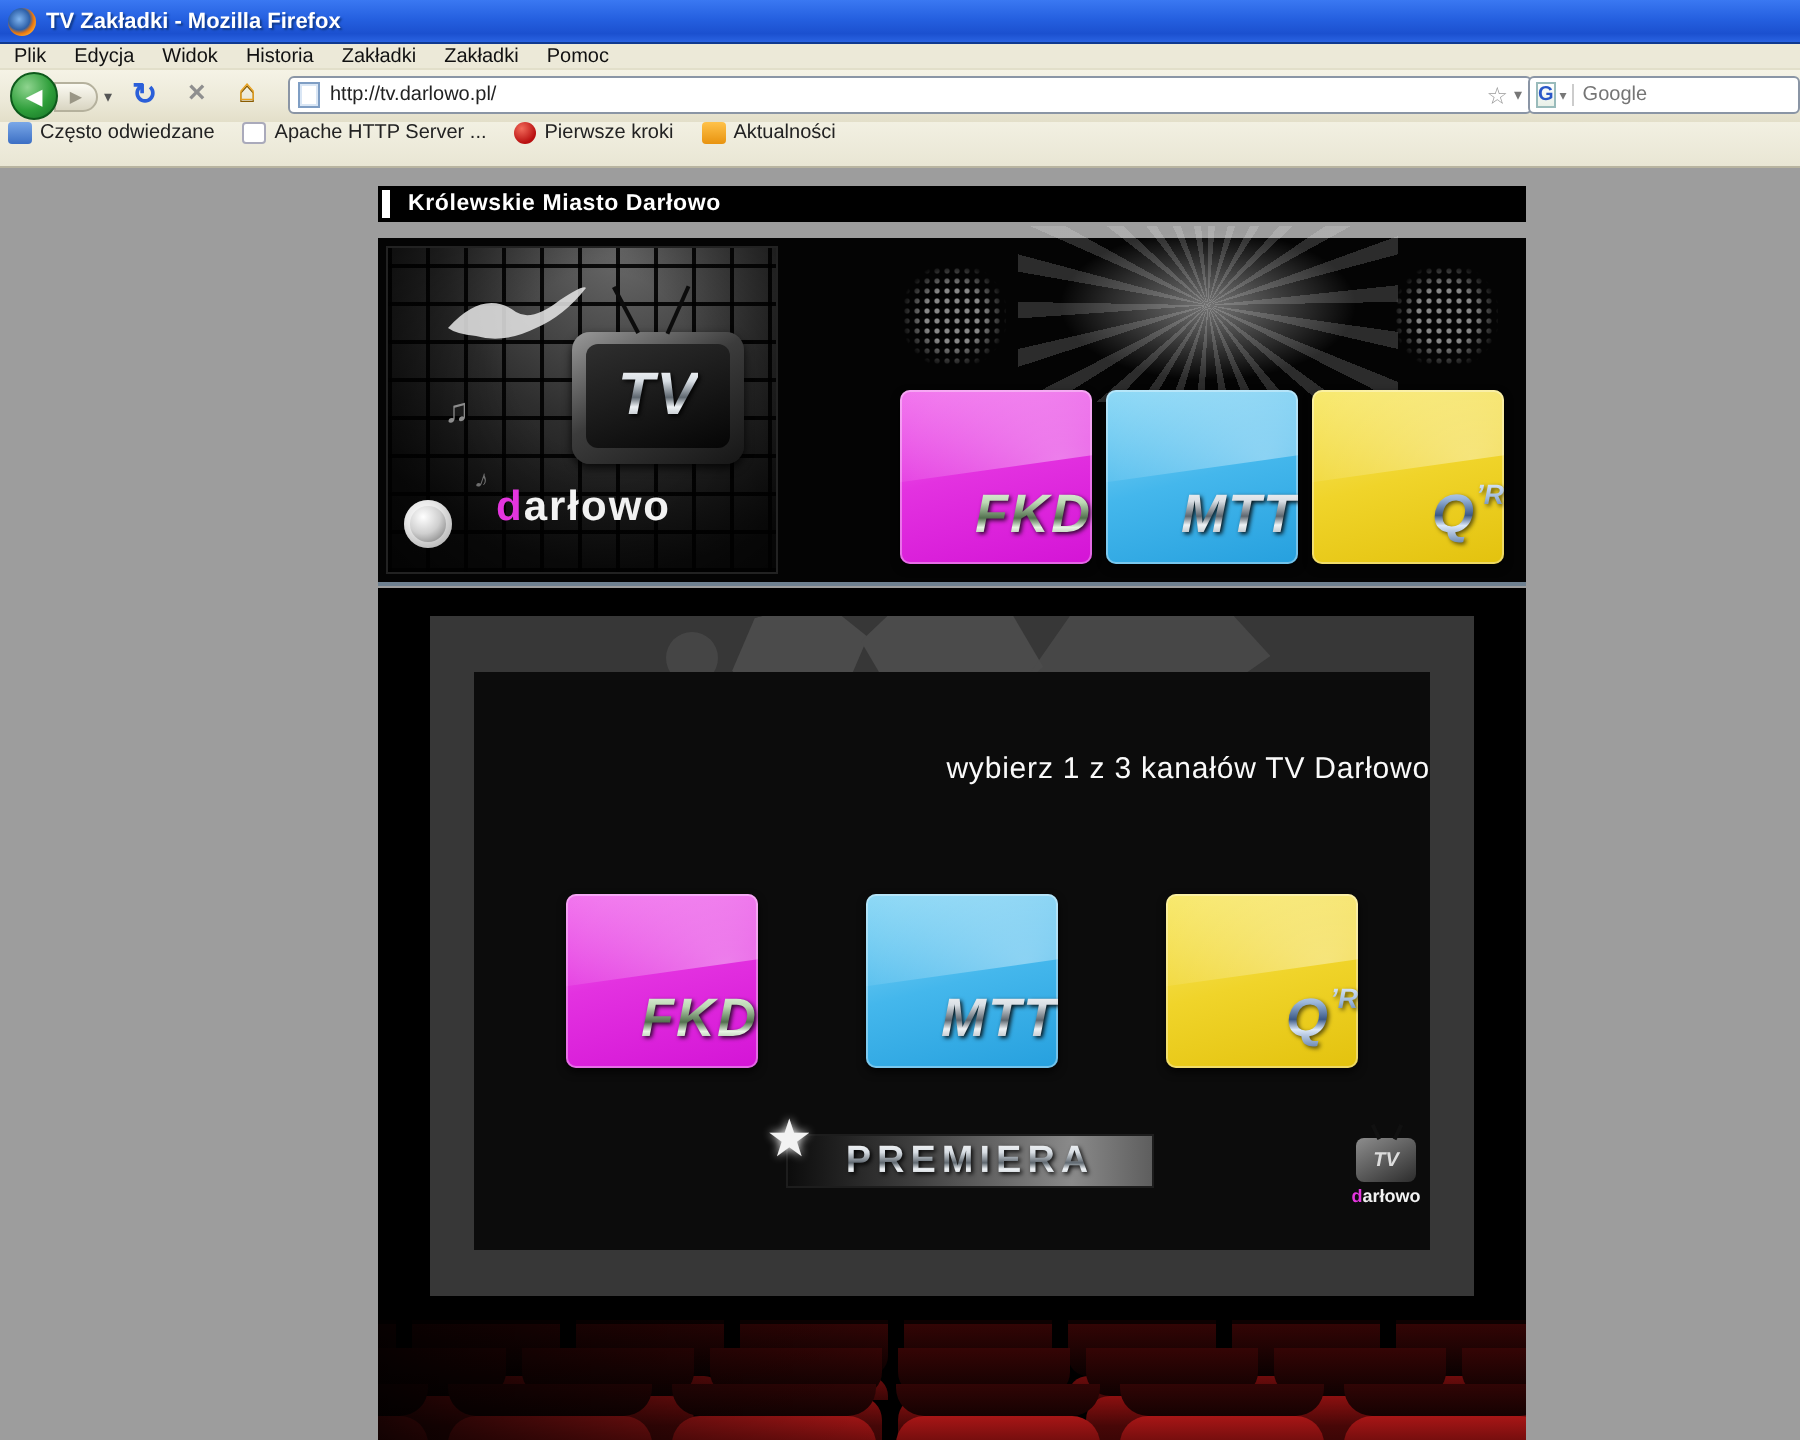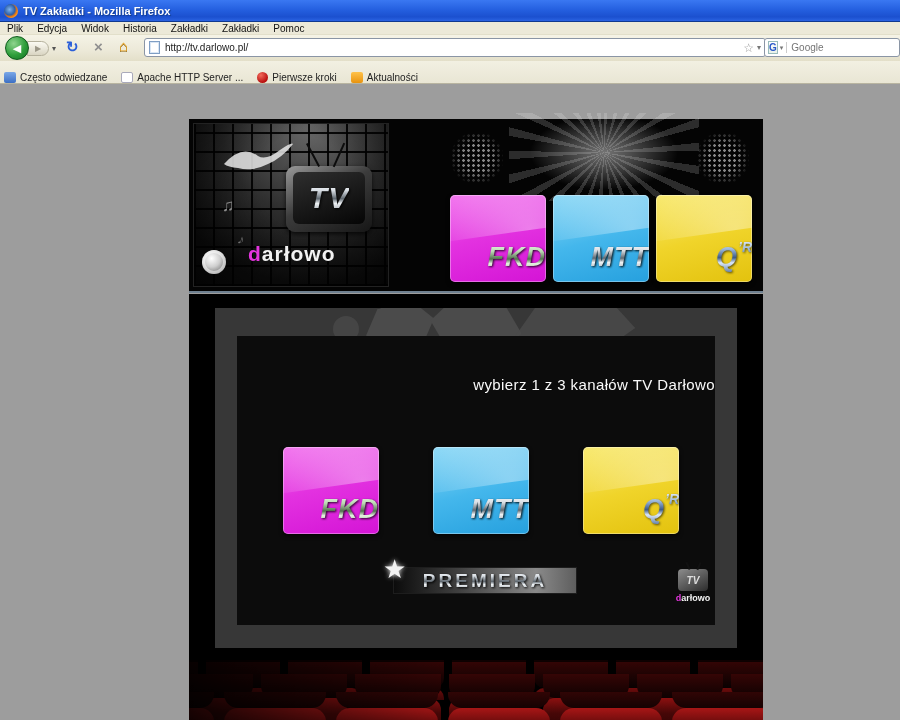--- a/index.html
+++ b/index.html
@@ -47,21 +47,21 @@
     border:1px solid #8a95a5; border-radius:3px; display:flex; align-items:center; }
   .g-icon { width:14px; height:13px; border:1px solid #9bb; margin:0 2px 0 3px; font-size:10px; font-weight:bold;
     color:#2a58c8; display:flex; align-items:center; justify-content:center;
     background:linear-gradient(180deg,#fefefe,#e8f0e8); }
   .search-caret { color:#777; font-size:7px; margin-right:3px; }
   .search-input { flex:1; border:none; outline:none; font-size:10px; color:#999;
     font-family:"Liberation Sans", sans-serif; background:transparent; border-left:1px solid #ccc; padding-left:4px; }
 
   .bookmarksbar { position:absolute; left:0; top:61px; width:900px; height:23px;
     background:linear-gradient(180deg,#f2f0e2 0%,#e9e6d4 100%); border-bottom:1px solid #b8b4a0;
-    display:flex; align-items:flex-end; padding-left:4px; gap:14px; }
+    display:flex; align-items:flex-start; padding-left:4px; gap:14px; }
   .bm-item { display:flex; align-items:center; gap:4px; font-size:10px; color:#222; }
   .bm-ic { width:12px; height:11px; border-radius:2px; flex:0 0 auto; }
   .bm-ic.folder { background:linear-gradient(180deg,#7aa8e8,#3c6fc4); }
   .bm-ic.page { background:#fff; border:1px solid #aab; }
   .bm-ic.red { border-radius:50%; width:11px; background:radial-gradient(circle at 35% 30%, #f26a5a, #b80f0f 70%); }
   .bm-ic.feed { background:linear-gradient(180deg,#ffc24a,#e8930f); }
 
   
   .viewport { position:absolute; left:0; top:84px; width:900px; height:636px; background:#9d9d9d; }
   .content { position:absolute; left:189px; top:0; width:574px; height:636px; }
@@ -232,20 +232,24 @@
     </div>
     <div class="bm-item">
       <span class="bm-ic feed"></span>
       <span>Aktualności</span>
     </div>
   </div>
 
   <div class="viewport">
     <div class="content">
 
+      <div class="site-header">
+        <div class="header-stripe"></div>
+        <span>Królewskie Miasto Darłowo</span>
+      </div>
 
       <div class="banner">
 
         <div class="logo-box">
           <div class="logo-vignette"></div>
           <svg class="bird" width="72" height="34" viewBox="0 0 72 34">
             <path d="M2 22 Q20 2 36 14 Q44 19 58 8 Q70 0 71 2 Q60 16 46 22 Q30 30 16 26 Q6 25 2 22 Z" fill="#e8e8e8" opacity="0.85"></path>
           </svg>
           <div class="tvset">
             <div class="antenna1"></div>

